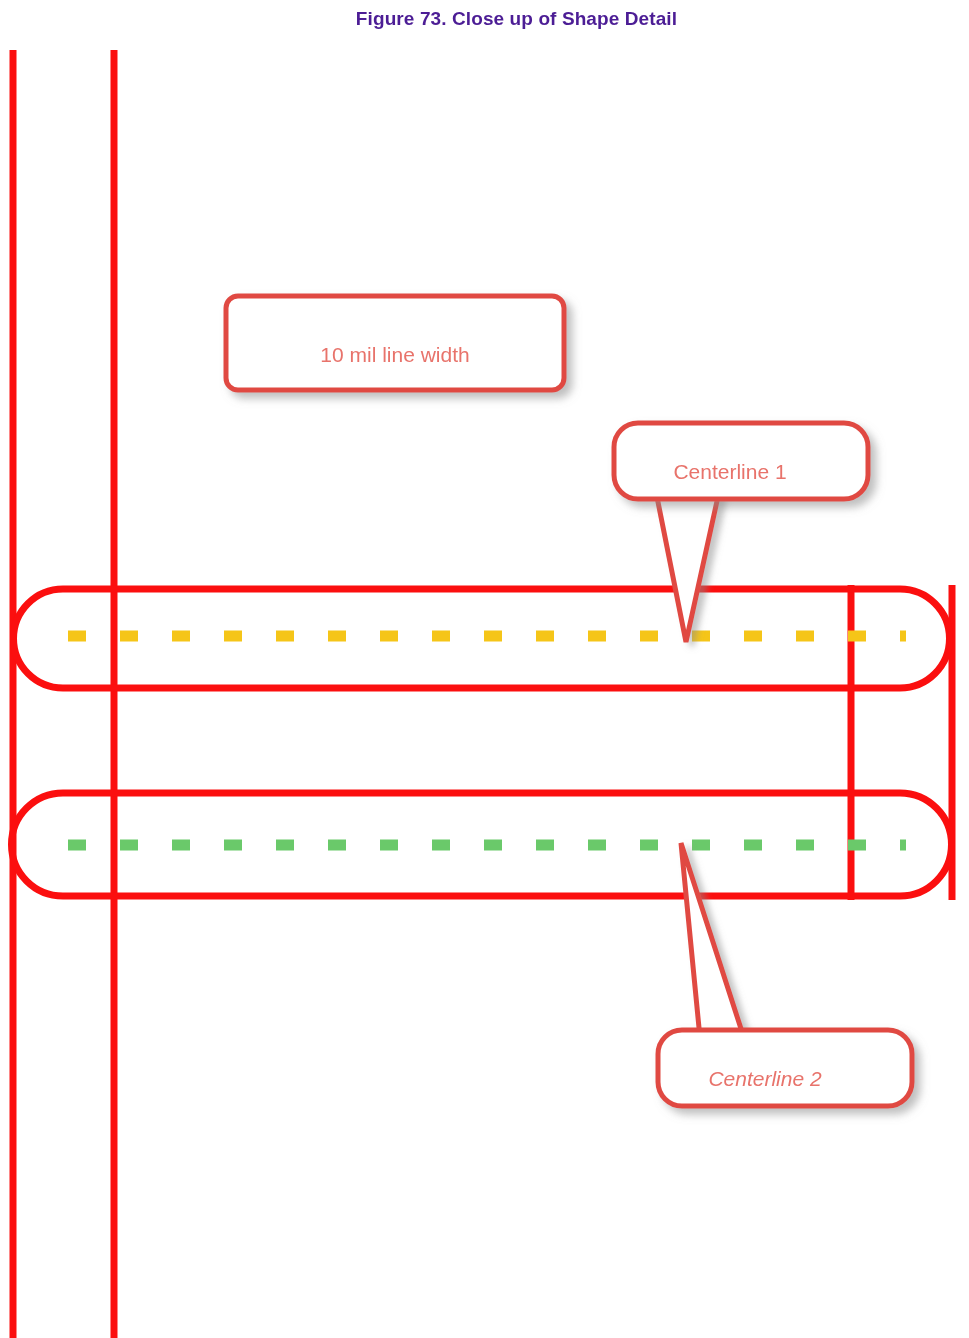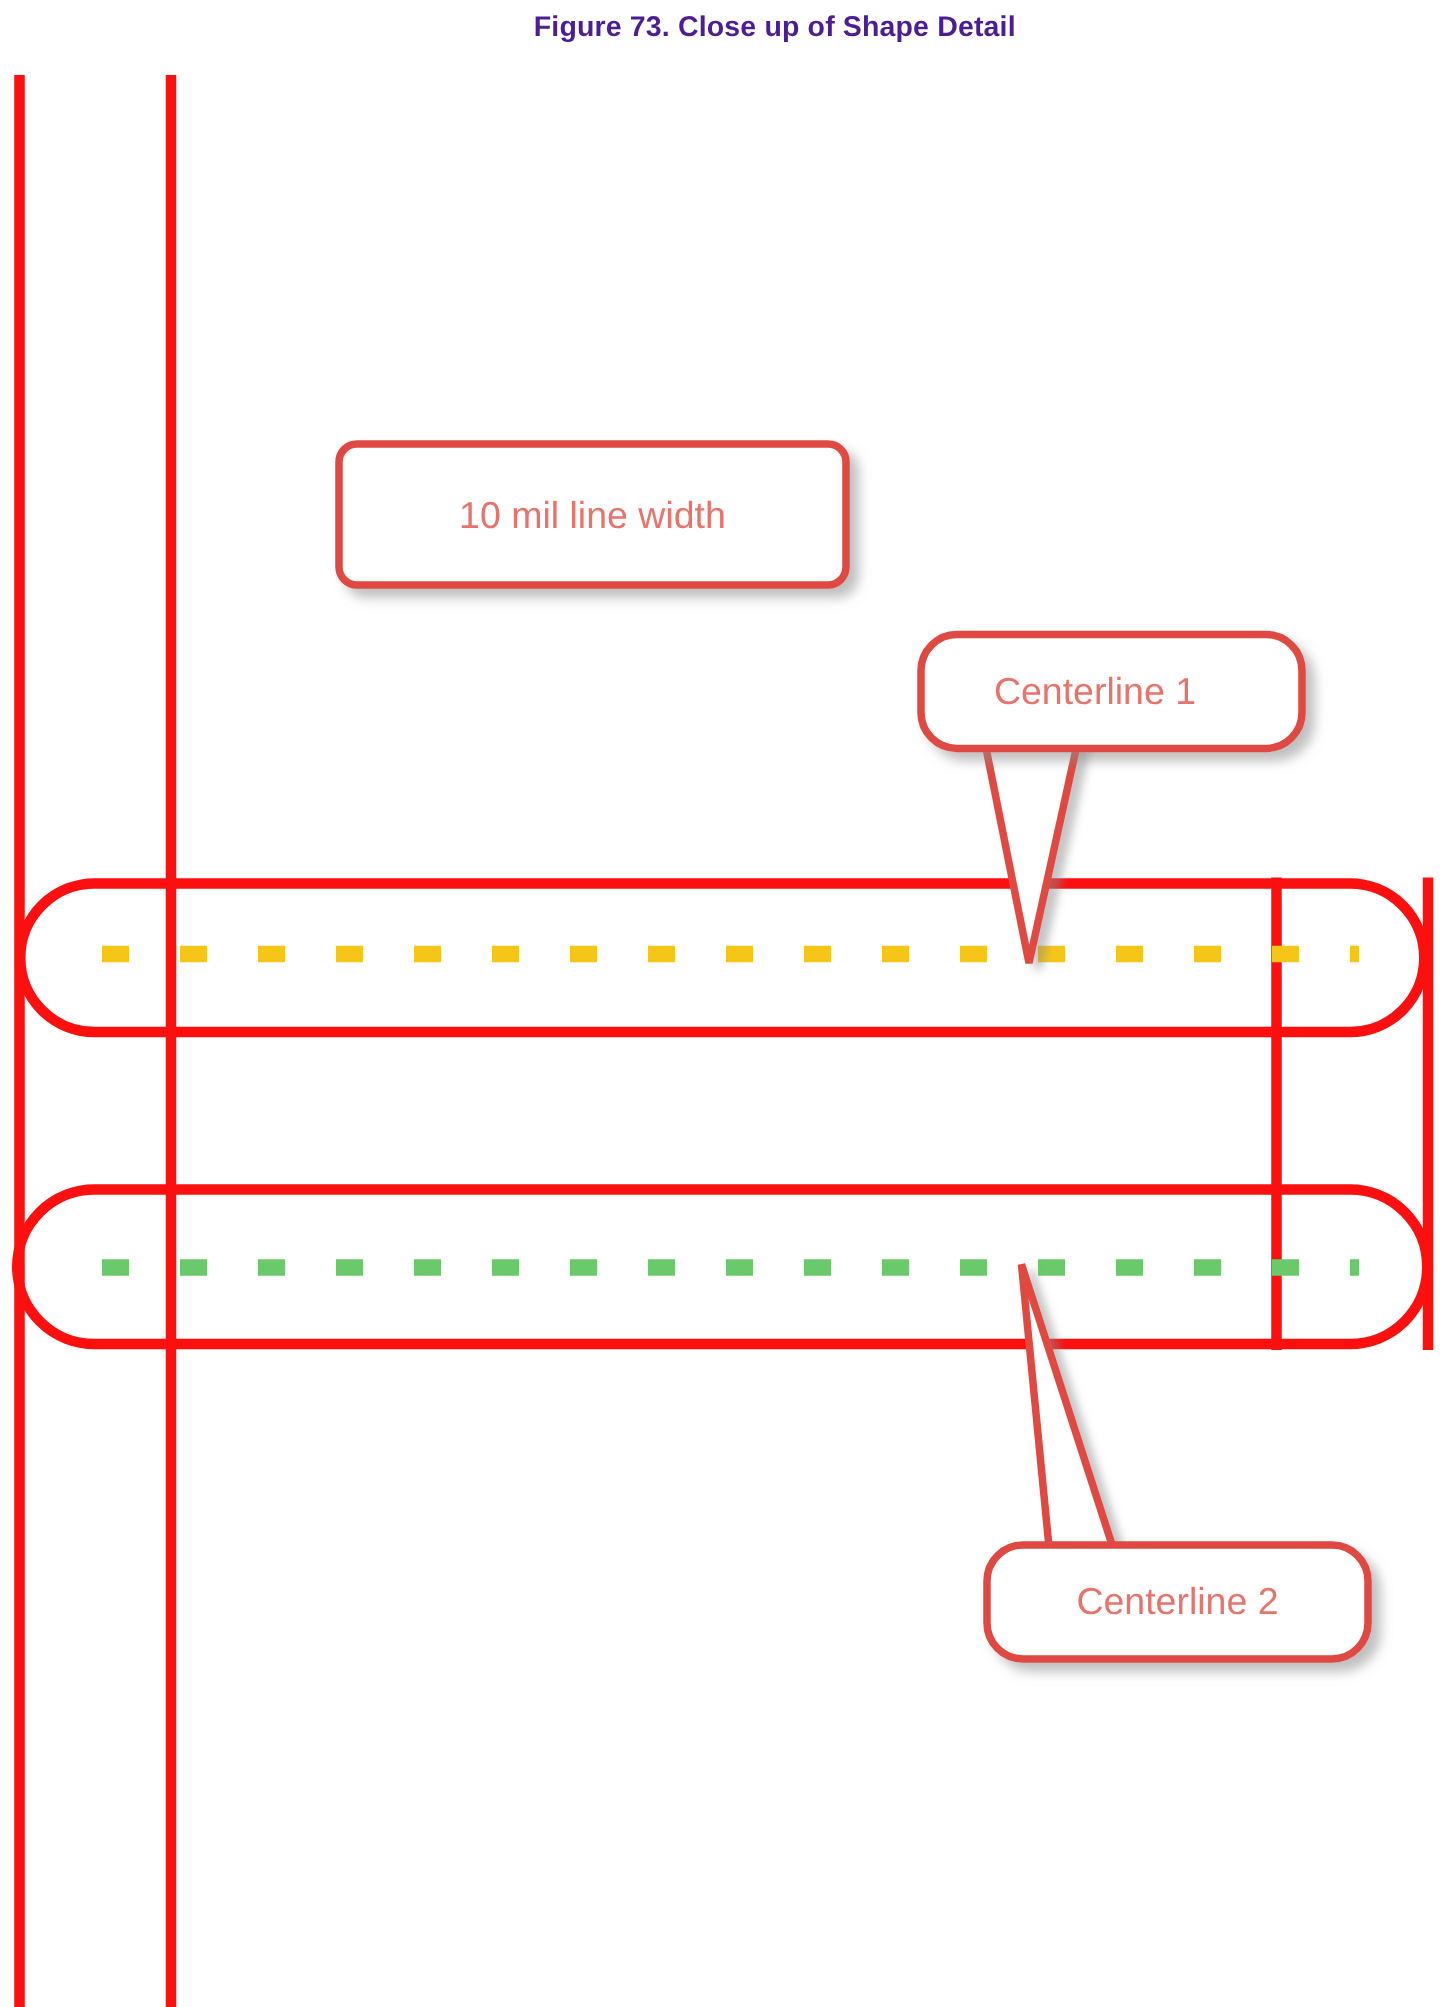--- a/index.html
+++ b/index.html
@@ -34,39 +34,41 @@
   #canvas {
     position: absolute;
     left: 0;
     top: 0;
     width: 969px;
     height: 1338px;
   }
   .callout-label {
     position: absolute;
     font-family: "Liberation Sans", sans-serif;
-    font-size: 25px;
+    font-size: 21px;
     color: #e8736b;
     white-space: nowrap;
     text-align: center;
+    margin-top: 13px;
   }
   #label-linewidth {
     left: 230px;
     top: 330px;
     width: 330px;
   }
   #label-centerline1 {
     left: 618px;
     top: 447px;
     width: 224px;
   }
   #label-centerline2 {
-    left: 649px;
+    left: 629px;
     top: 1054px;
     width: 272px;
+    font-style: italic;
   }
 </style>
 </head>
 <body>
 
 <div id="page">
 
   <div id="figure-title">Figure 73. Close up of Shape Detail</div>
 
   <svg id="canvas" viewBox="0 0 969 1338" xmlns="http://www.w3.org/2000/svg">

